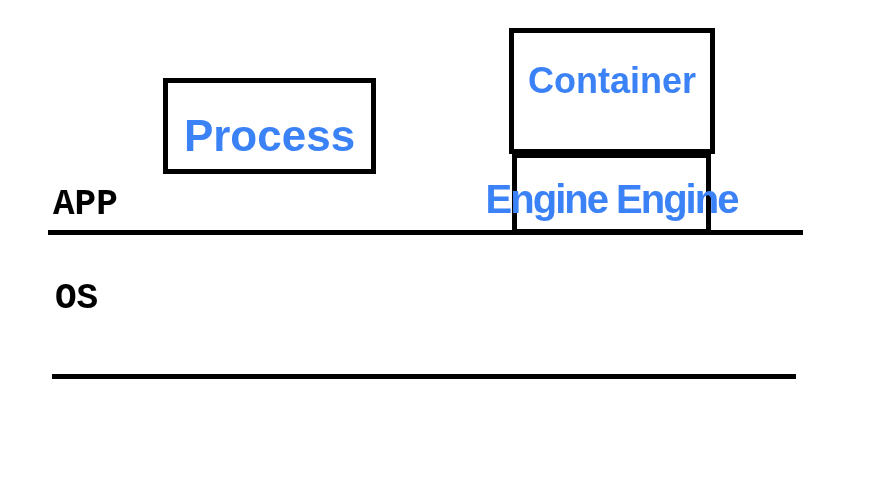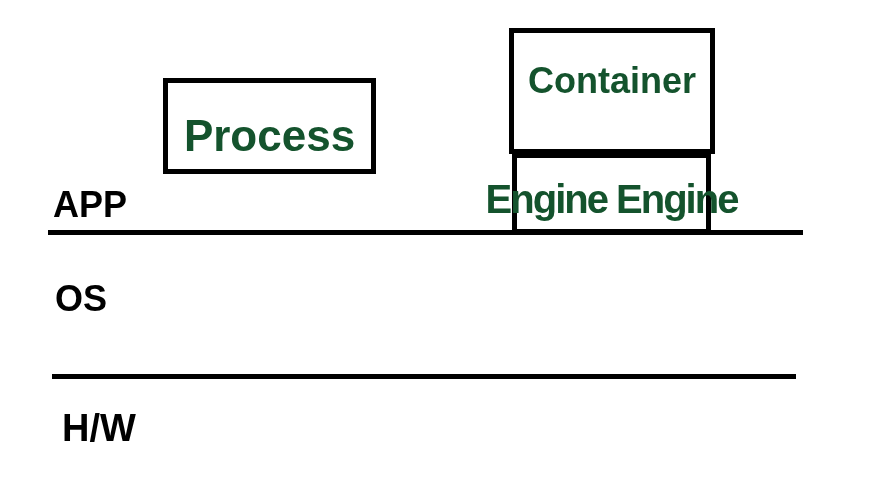--- a/index.html
+++ b/index.html
@@ -20,21 +20,21 @@
       box-sizing: border-box;
       border: 5px solid #000000;
       background: transparent;
       display: flex;
       justify-content: center;
       align-items: center;
     }
     .box .lbl {
       font-weight: bold;
       white-space: nowrap;
-      color: #14532d;
+      color: #3b82f6;
     }
     .process-box {
       left: 163px; top: 78px; width: 213px; height: 96px;
       padding-top: 20px; 
     }
     .process-box .lbl { font-size: 44px; }
     .container-box {
       left: 509px; top: 28px; width: 206px; height: 126px;
       padding-bottom: 20px; 
     }
@@ -53,20 +53,21 @@
       background: #000000;
     }
     .line-app-os { left: 48px; top: 230px; width: 755px; }
     .line-os-hw  { left: 52px; top: 374px; width: 744px; }
     .layer-label {
       position: absolute;
       font-weight: bold;
       line-height: 1;
       color: #000000;
       white-space: nowrap;
+      font-family: Liberation Mono, monospace;
     }
     .label-app { left: 53px; top: 187px; font-size: 36px; }
     .label-os  { left: 55px; top: 257px; font-size: 36px; margin-top: 24px; }
     .label-hw  { left: 62px; top: 409px; font-size: 38px; }
   </style>
 </head>
 <body>
 
 <div class="canvas">
 
@@ -82,15 +83,14 @@
     <span class="lbl">Engine Engine</span>
   </div>
 
   <div class="hline line-app-os"></div>
   <div class="hline line-os-hw"></div>
 
   <div class="layer-label label-app">APP</div>
 
   <div class="layer-label label-os">OS</div>
 
-  <div class="layer-label label-hw">H/W</div>
 
 </div>
 
 </body></html>

